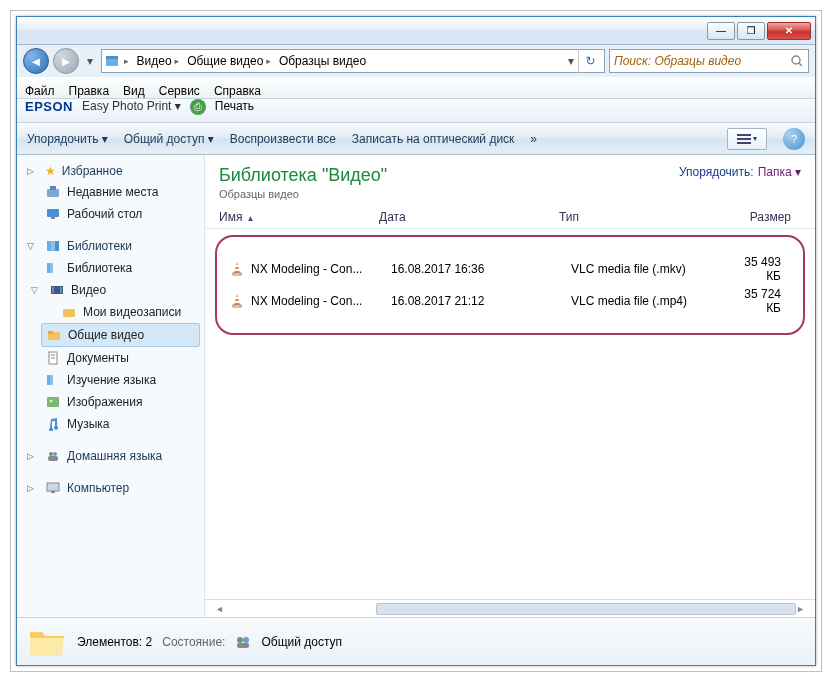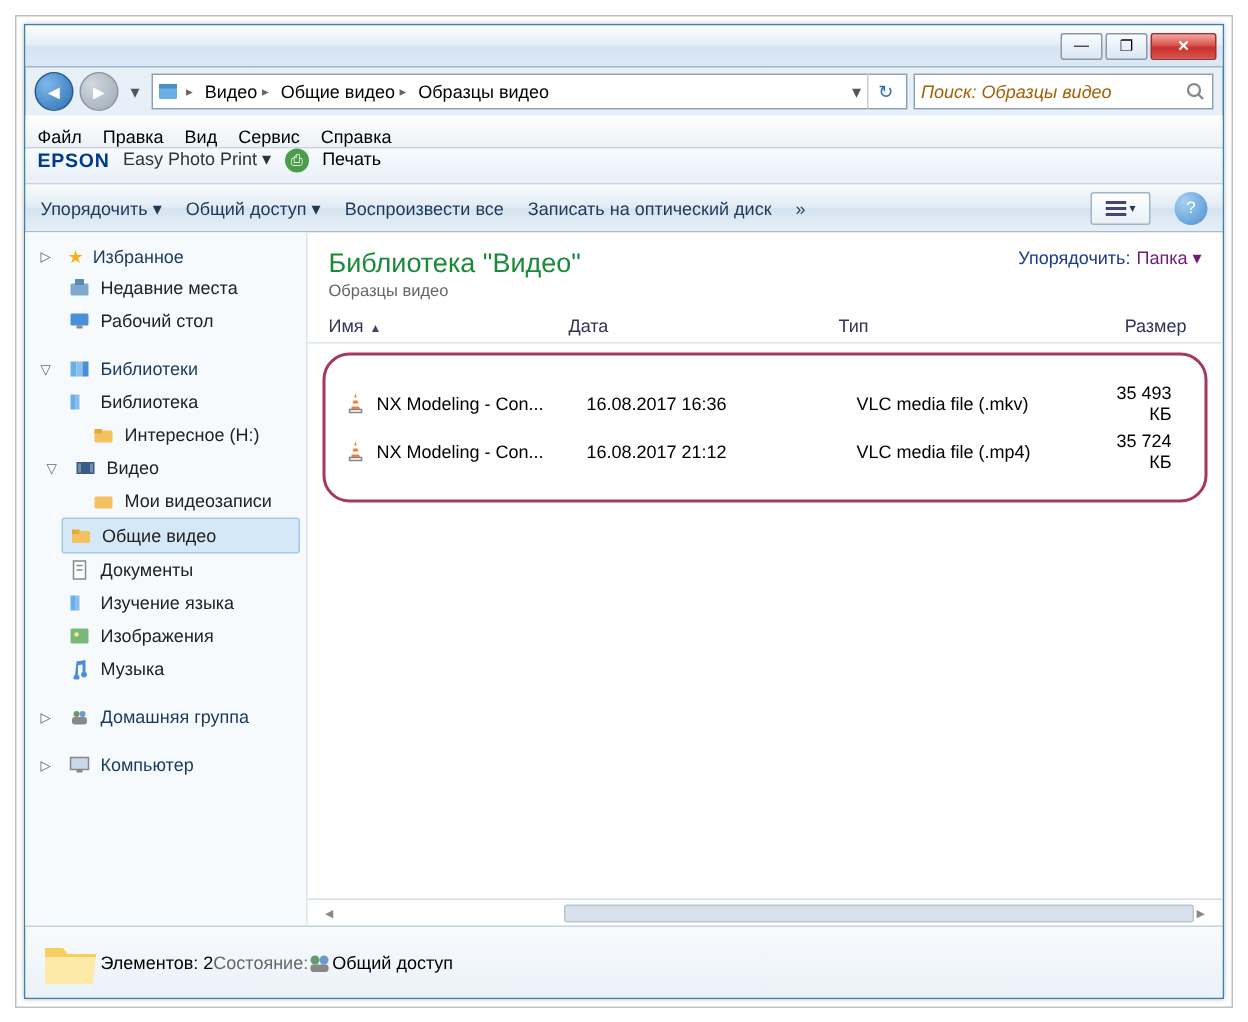--- a/index.html
+++ b/index.html
@@ -42,21 +42,21 @@
 .arr{margin-left:auto;color:#1a3a8a;font-size:11px;display:flex;align-items:center;gap:4px}
 .arr a{color:#701a75;text-decoration:none}
 .cols{display:flex;border-bottom:1px solid #e0e6ec;padding:4px 14px;color:#335;font-size:11px}
 .c1{width:160px}.c2{width:180px}.c3{width:170px}.c4{flex:1;text-align:right;padding-right:10px}
 .farea{padding:6px 10px}
 .highlight{border:2px solid #a83858;border-radius:18px;padding:16px 8px}
 .frow{display:flex;align-items:center;padding:2px 4px}
 .frow .fico{width:16px;height:16px;margin-right:6px}
 .sbar{height:18px;border-top:1px solid #d5dde5;display:flex;align-items:center;padding:0 10px}
 .sbbar{height:12px;background:#d8e2ec;border:1px solid #b8c5d0;border-radius:2px;width:420px;margin-left:auto}
-.status{height:48px;background:linear-gradient(#f8fbfd,#eaf1f8);border-top:1px solid #c8d5e0;display:flex;align-items:center;padding:4px 10px;}
+.status{height:48px;background:linear-gradient(#f8fbfd,#eaf1f8);border-top:1px solid #c8d5e0;display:flex;align-items:center;padding:4px 10px;gap:10px}
 .fold{width:40px;height:36px}
 .sgrp .exp{width:10px;display:inline-block;color:#666;font-size:9px;margin-right:2px}
 .star{color:#f5b020}
 .srt{font-size:8px;color:#447;margin-left:4px}
 svg{display:block}
 </style>
 </head>
 <body>
 
 <div class="wrap">
@@ -180,29 +180,20 @@
             </div>
         <div class="sitm">
               <span class="ico16">
                 <svg width="14" height="14">
                   <rect x="1" y="2" width="3" height="10" fill="#6ab0e8"></rect>
                   <rect x="4" y="2" width="3" height="10" fill="#8ac0f0"></rect>
                 </svg>
               </span>
               <span>Библиотека</span>
             </div>
-        <div class="sitm" style="padding-left:44px">
-              <span class="ico16">
-                <svg width="14" height="14">
-                  <rect x="1" y="4" width="12" height="8" fill="#f5c060" rx="1"></rect>
-                  <rect x="1" y="3" width="5" height="3" fill="#e8a838"></rect>
-                </svg>
-              </span>
-              <span>Интересное (H:)</span>
-            </div>
         <div class="sitm">
               <span class="exp" style="margin-left:-14px">▽</span>
               <span class="ico16">
                 <svg width="14" height="14">
                   <rect x="1" y="3" width="12" height="8" fill="#3a5a8a"></rect>
                   <rect x="2" y="4" width="2" height="6" fill="#fff" opacity=".3"></rect>
                   <rect x="10" y="4" width="2" height="6" fill="#fff" opacity=".3"></rect>
                 </svg>
               </span>
               <span>Видео</span>
@@ -264,21 +255,21 @@
       <div class="sgrp">
         <div class="shdr">
               <span class="exp">▷</span>
               <span class="ico16">
                 <svg width="14" height="14">
                   <circle cx="5" cy="5" r="2" fill="#6a9a6a"></circle>
                   <circle cx="9" cy="5" r="2" fill="#6a9ad0"></circle>
                   <rect x="2" y="7" width="10" height="5" fill="#888" rx="2"></rect>
                 </svg>
               </span>
-              <span>Домашняя группа</span>
+              <span>Домашняя языка</span>
             </div>
       </div>
       <div class="sgrp">
         <div class="shdr">
               <span class="exp">▷</span>
               <span class="ico16">
                 <svg width="14" height="14">
                   <rect x="1" y="2" width="12" height="8" fill="#c8d8e8" stroke="#888"></rect>
                   <rect x="5" y="10" width="4" height="2" fill="#888"></rect>
                 </svg>

